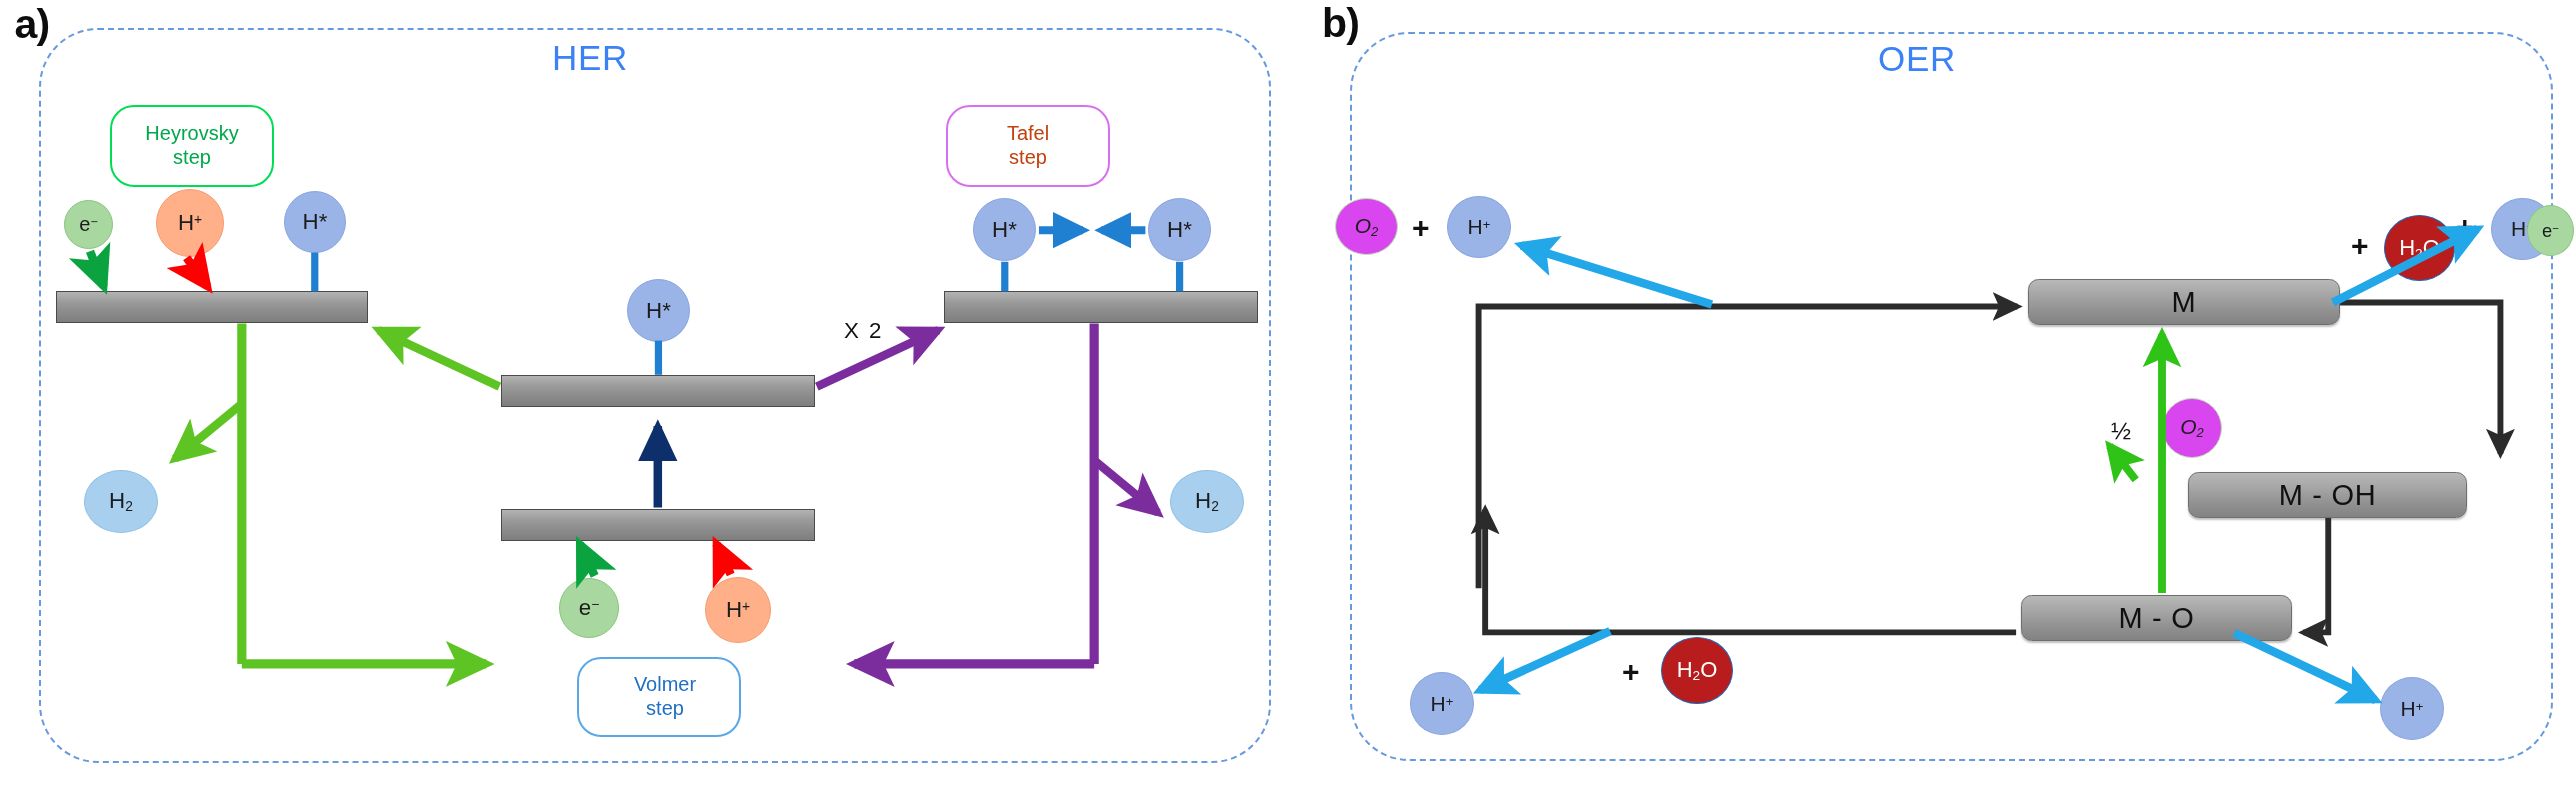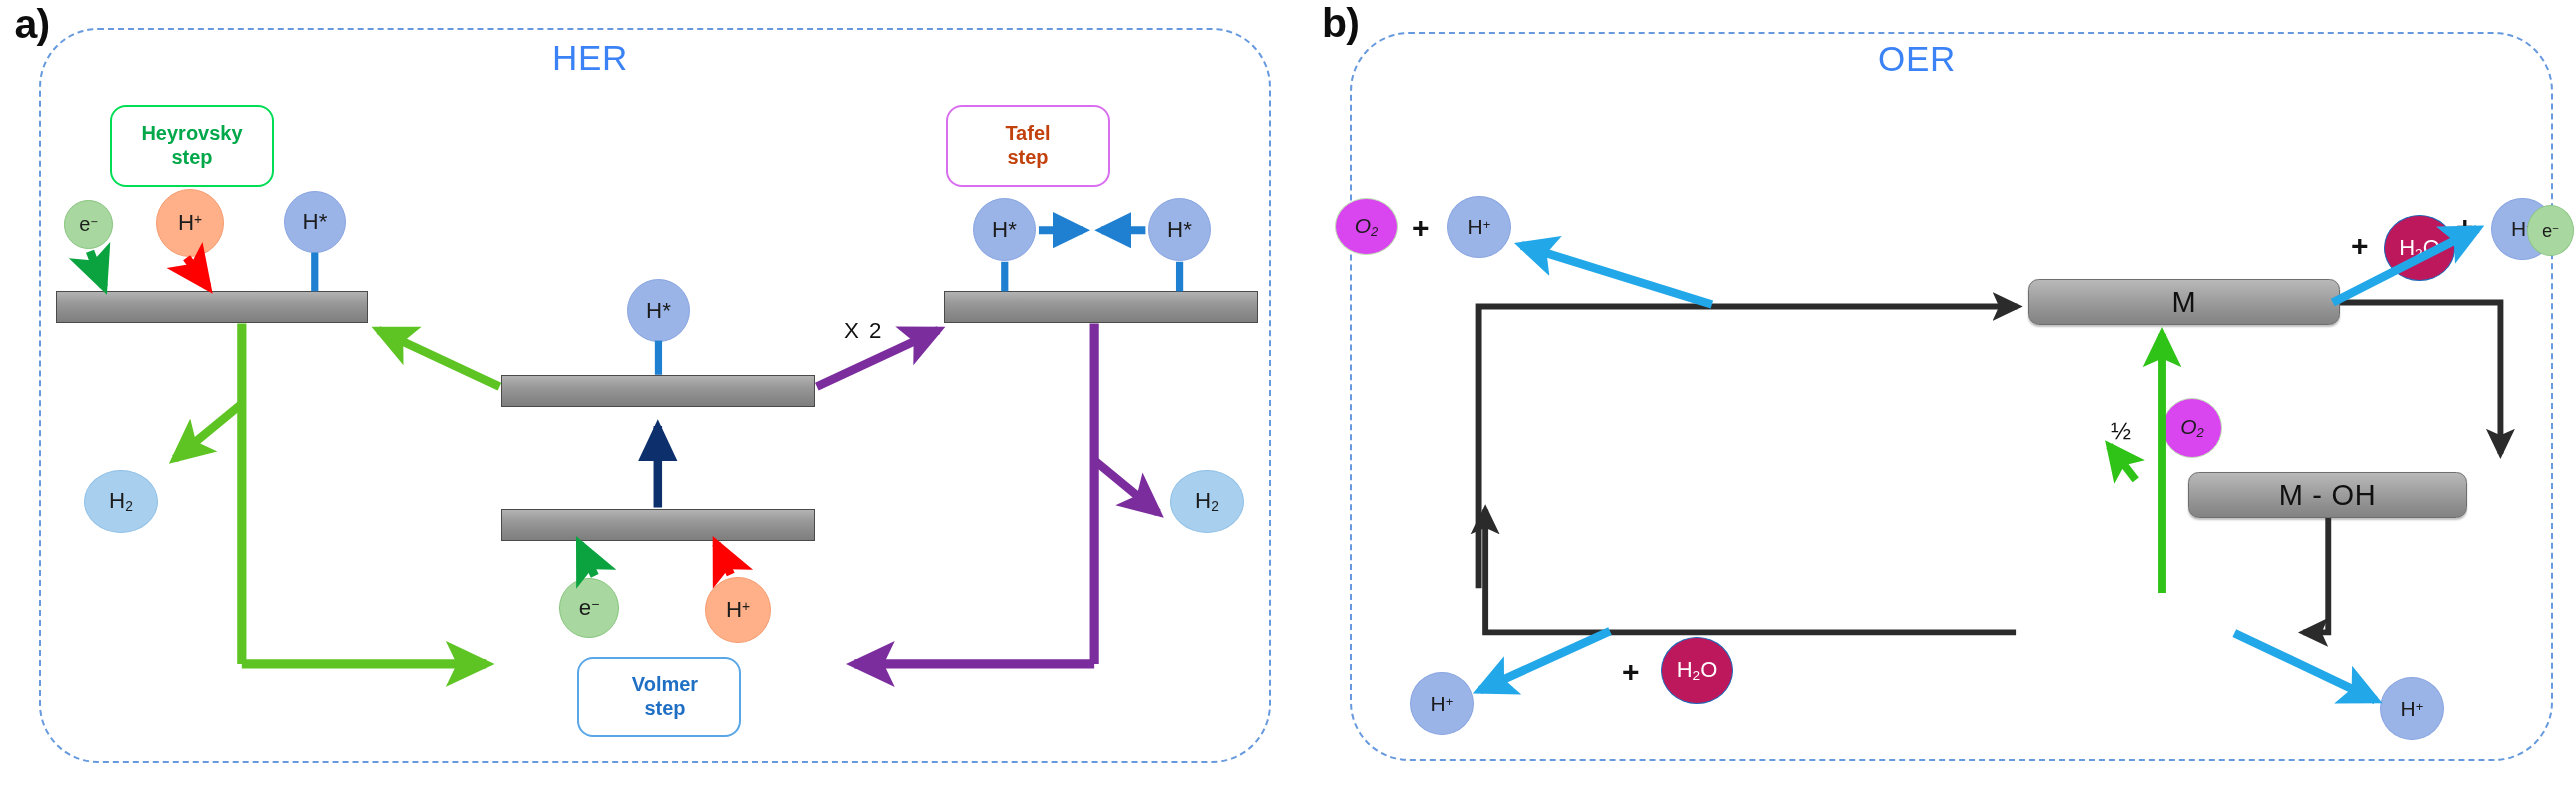--- a/index.html
+++ b/index.html
@@ -21,23 +21,23 @@
     box-sizing:border-box;
   }
 
   .panel-title{
     position:absolute;font-size:35px;color:#3b82f6;font-weight:400;
     letter-spacing:0.7px;white-space:nowrap;
   }
 
   
   .step-box{
-    position:absolute;box-sizing:border-box;border-radius:16px;
+    position:absolute;box-sizing:border-box;border-radius:24px;
     display:flex;align-items:center;justify-content:center;
-    text-align:center;line-height:1.18;font-size:20px;background:#fff;font-weight:bold;
+    text-align:center;line-height:1.18;font-size:20px;background:#fff;
   }
   .step-box.heyrovsky{border:2px solid #00dd55;color:#00a84a;}
   .step-box.tafel{border:2px solid #d96ef0;color:#c2410c;}
   .step-box.volmer{border:2px solid #5aa7e8;color:#1f6fc4;padding-left:12px;}
 
   
   .slab{
     position:absolute;box-sizing:border-box;
     background:linear-gradient(180deg,#b3b3b3 0%,#9a9a9a 35%,#8a8a8a 70%,#7e7e7e 100%);
     border:1.3px solid #4a4a4a;
@@ -48,21 +48,21 @@
     position:absolute;border-radius:50%;display:flex;align-items:center;
     justify-content:center;font-size:22.3px;color:#1c1c1c;box-sizing:border-box;
   }
   .bubble sub{font-size:0.62em;vertical-align:-0.25em;}
   .bubble sup{font-size:0.62em;vertical-align:0.42em;}
   .b-green{background:#a8d8a0;border:1.3px solid #86c47c;}
   .b-orange{background:#ffb088;border:1.3px solid #f59c70;}
   .b-blueH{background:#9ab4e8;border:1.3px solid #89a5e0;}
   .b-lightblue{background:#a8cfee;border:1.3px solid #8fc0e6;}
   .b-paleO2{background:#d946ef;border:1.3px solid #bfe0b2;font-style:italic;}
-  .b-darkblue{background:#be185d;border:1.3px solid #1a68b8;color:#ffffff;}
+  .b-darkblue{background:#b91c1c;border:1.3px solid #1a68b8;color:#ffffff;}
   .b-periwinkle{background:#9ab4e8;border:1.3px solid #89a5e0;}
   .b-lgreen{background:#a8d8a0;border:1.3px solid #8cc683;}
 
   .plus-sign{
     position:absolute;font-size:30px;font-weight:bold;color:#111;
     line-height:1;
   }
   .small-label{position:absolute;font-size:21px;color:#111;white-space:nowrap;}
 
   svg.overlay{position:absolute;left:0;top:0;width:1288px;height:789px;
@@ -217,20 +217,23 @@
   <div class="panel-title" style="left:590px;top:39px;">OER</div>
 
   <div class="oer-box" style="left:740px;top:279px;width:312px;height:46px;">
     <span>M</span>
   </div>
 
   <div class="oer-box" style="left:900px;top:472px;width:279px;height:46px;">
     <span>M - OH</span>
   </div>
 
+  <div class="oer-box" style="left:733px;top:595px;width:271px;height:46px;">
+    <span>M - O</span>
+  </div>
 
 
   <div class="bubble b-paleO2" style="left:47px;top:198px;width:63px;height:57px;font-size:21px;">
     <span>O<sub>2</sub></span>
   </div>
   <div class="plus-sign" style="left:124px;top:213px;">+</div>
   <div class="bubble b-periwinkle" style="left:159px;top:196px;width:64px;height:62px;font-size:21px;">
     <span>H<sup>+</sup></span>
   </div>
 

